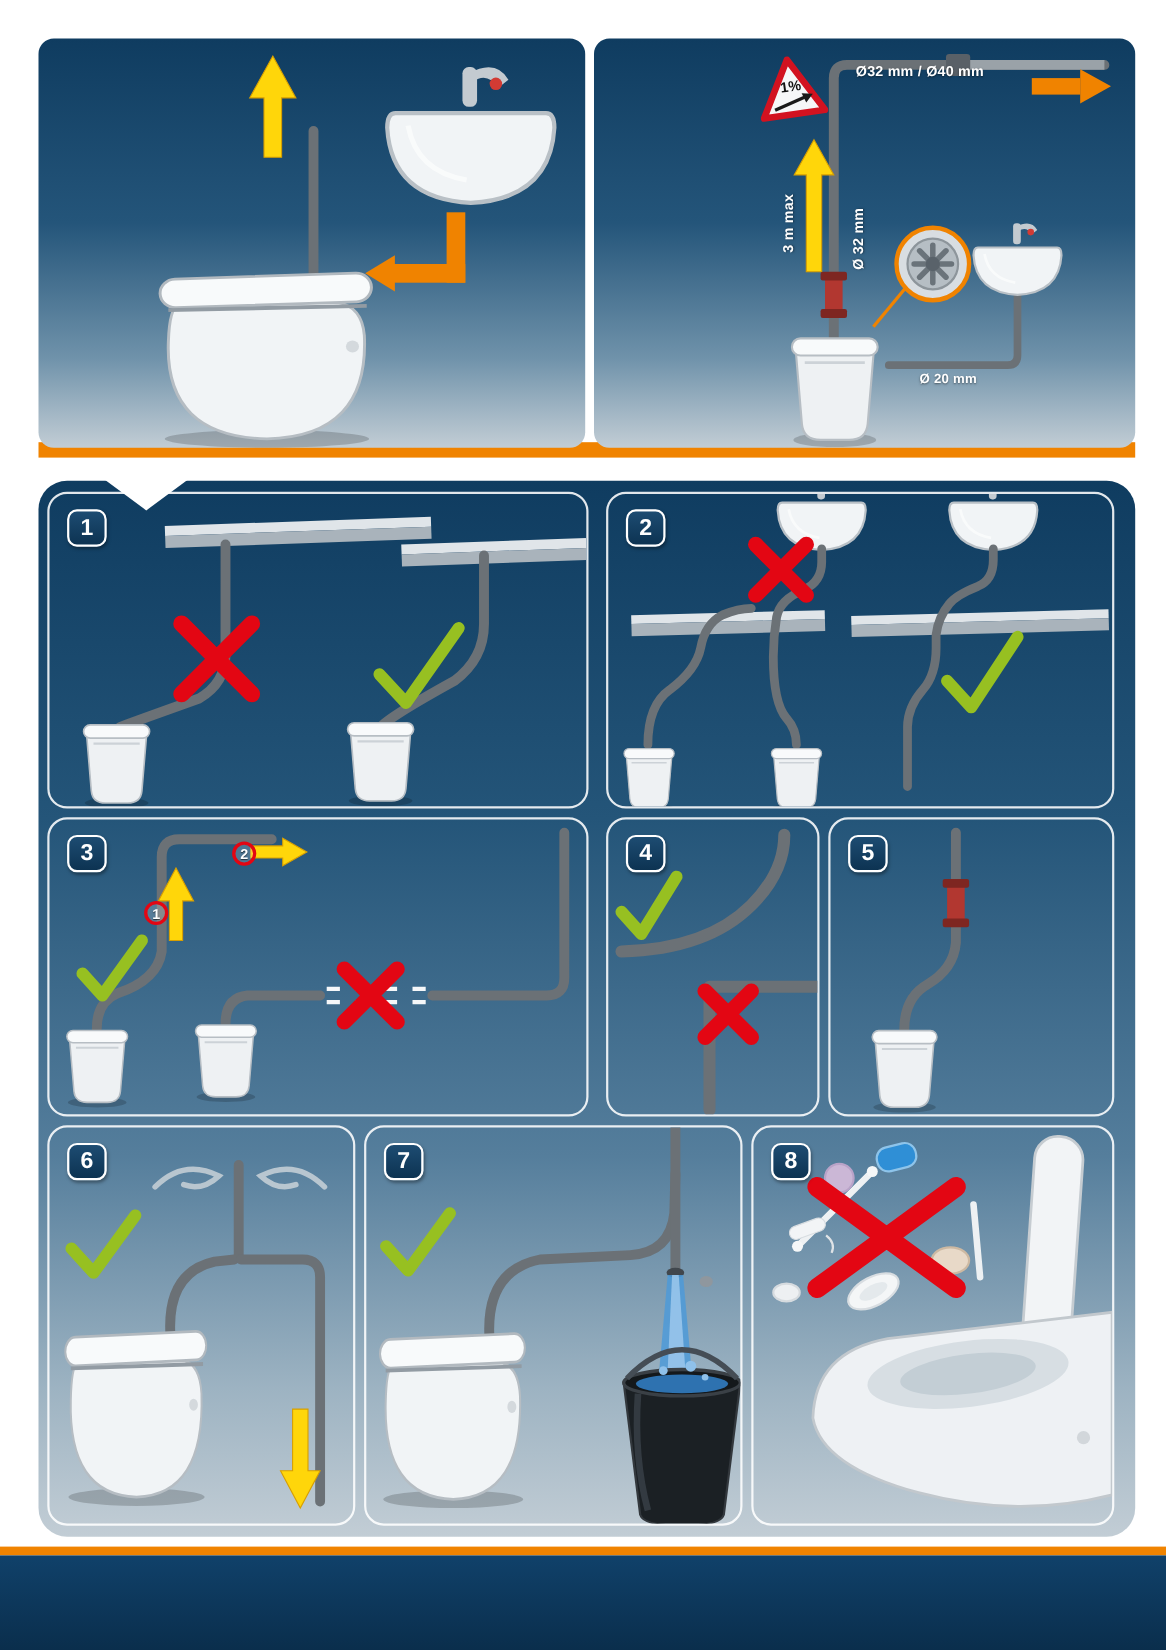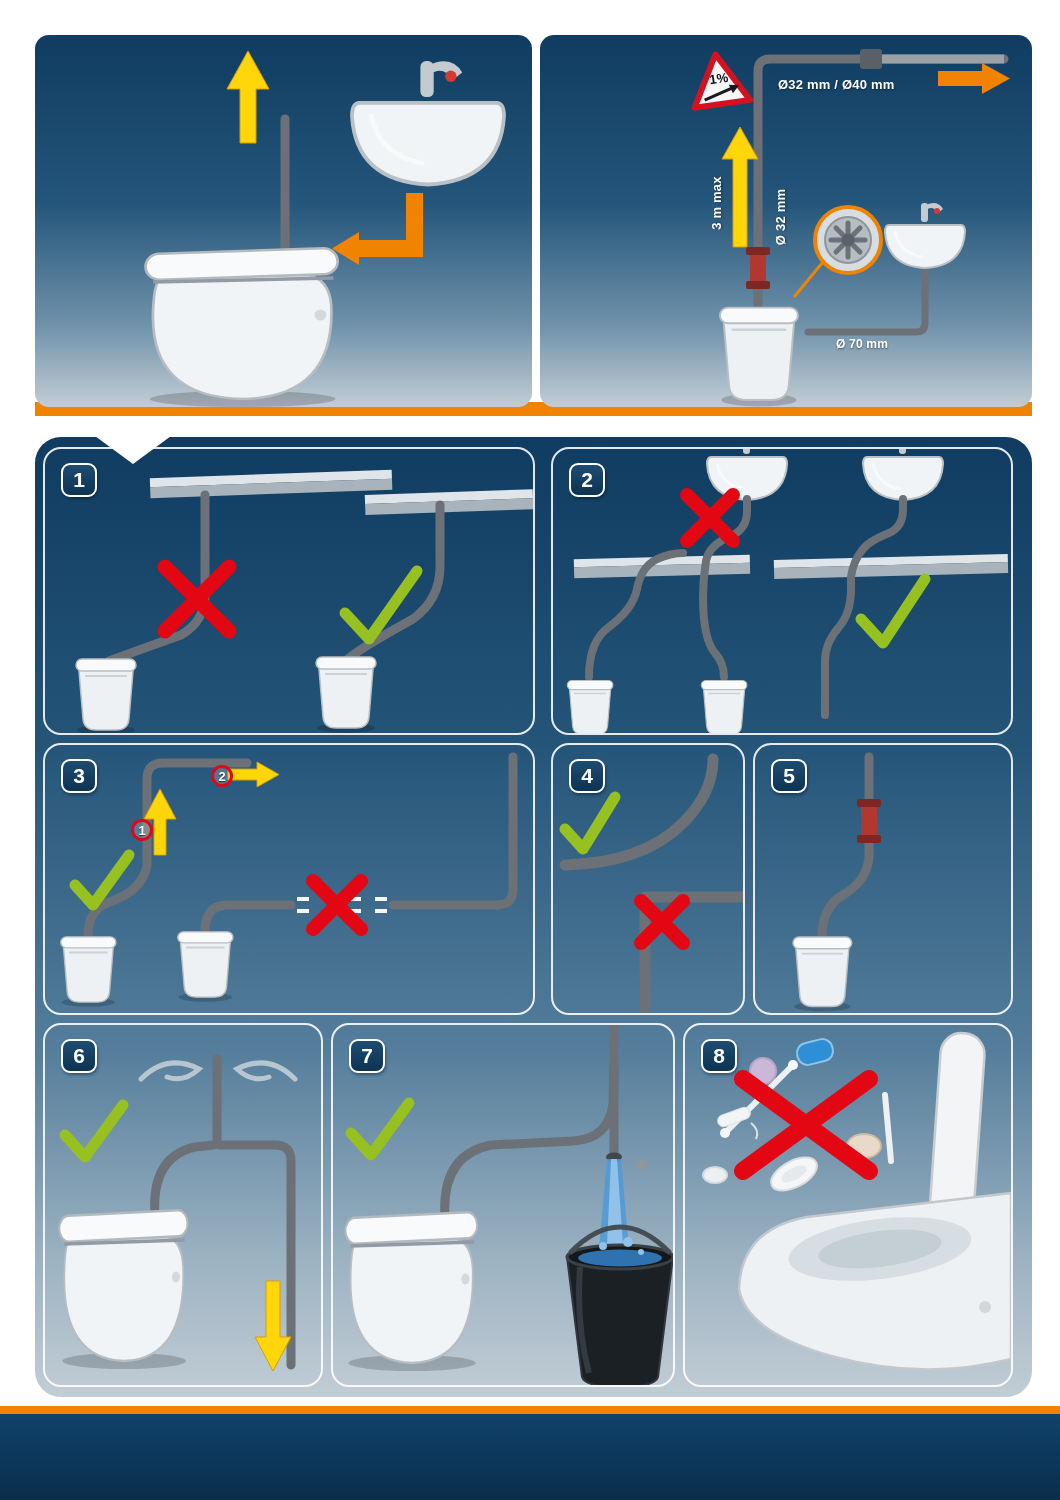--- a/index.html
+++ b/index.html
@@ -132,24 +132,24 @@
           <line x1="291" y1="205" x2="325" y2="205"></line>
           <line x1="296" y1="193" x2="320" y2="217"></line>
           <line x1="320" y1="193" x2="296" y2="217"></line>
         </g>
         <circle cx="308" cy="205" r="6.5" fill="#59626a"></circle>
       </g>
       <path class="pipe" stroke-width="7" d="M385,232 L385,288 Q385,297 376,297 L268,297"></path>
       <use href="#sink" transform="translate(345,168)"></use>
       <use href="#tank" transform="translate(176,270) scale(1.3)"></use>
     </svg>
-    <div class="wlabel" style="left:238px;top:42px">Ø32 mm / Ø40 mm</div>
+    <div class="wlabel" style="left:238px;top:22px">Ø32 mm / Ø40 mm</div>
     <div class="wlabel vert" style="left:176px;top:168px">3 m max</div>
     <div class="wlabel vert" style="left:240px;top:182px">Ø 32 mm</div>
-    <div class="wlabel" style="left:296px;top:302px;font-size:12px">Ø 70 mm</div>
+    <div class="wlabel" style="left:296px;top:302px;font-size:12px">Ø 20 mm</div>
     <div class="warning-sign">
       <svg width="62" height="58" viewBox="0 0 62 58">
         <path d="M31,3 L59,53 L3,53 Z" fill="#f6f7f8" stroke="#d21220" stroke-width="6" stroke-linejoin="round"></path>
         <path d="M14,47 L42,39" stroke="#1a1a1a" stroke-width="3"></path>
         <polygon points="50,37 40,35 43,44" fill="#1a1a1a"></polygon>
       </svg>
       <span class="pct">1%</span>
     </div>
   </section>
 

